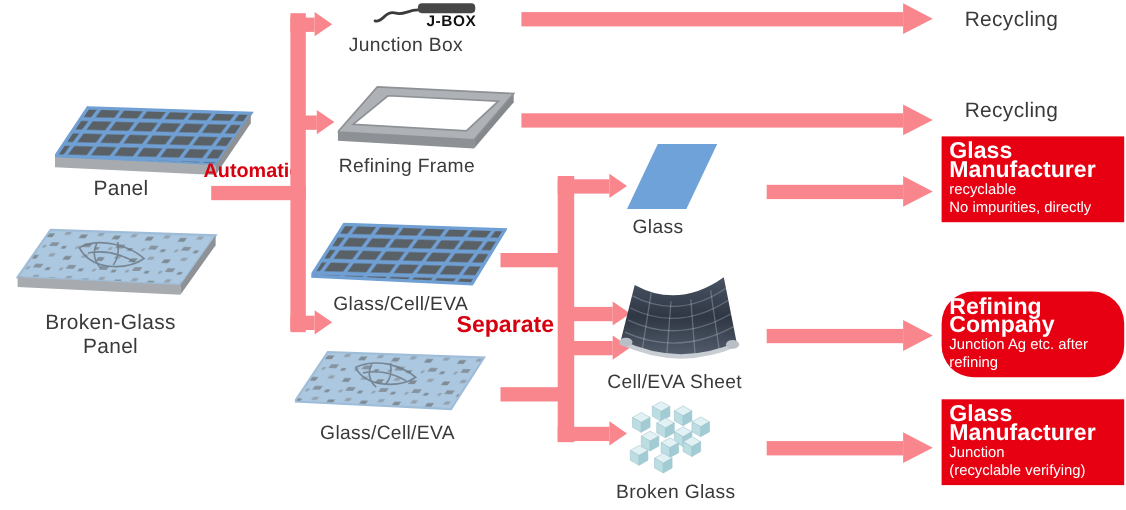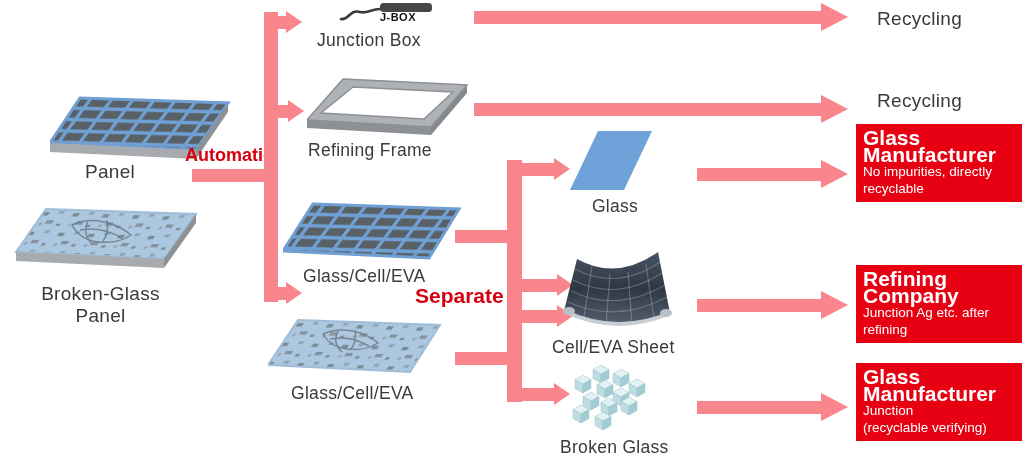--- a/index.html
+++ b/index.html
@@ -33,21 +33,21 @@
   .redbox{
     position:absolute;background:var(--boxred);color:#fff;
     padding:5px 7px;line-height:17px;width:166px;box-sizing:border-box;
   }
   .redbox .t{font-size:21px;font-weight:bold;display:block;}
   .redbox .s{font-size:13.5px;display:block;}
   .illu{position:absolute;}
   
   .jbox{position:absolute;left:338px;top:1px;width:98px;height:27px;}
   .jbox svg{position:absolute;left:0;top:0;}
-  .jbox-t{position:absolute;right:20px;top:10px;font-size:11px;font-weight:bold;color:#111;letter-spacing:.5px;}
+  .jbox-t{position:absolute;right:3px;top:10px;font-size:14px;font-weight:bold;color:#111;letter-spacing:.5px;}
 </style>
 </head>
 <body>
 
 <div id="stage">
 
   <div class="illu" style="left:50px;top:96px;">
     <svg width="185" height="72" viewBox="0 0 185 72">
       <defs>
         <pattern id="cellsA" width="21" height="11.5" patternUnits="userSpaceOnUse" patternTransform="rotate(1.5) skewX(-35)">
@@ -176,21 +176,21 @@
   <div class="harrow" style="left:507px;top:383px;width:63px;height:22px;">
       <div class="bar"></div>
       <div class="head-s"></div>
     </div>
 
   <div class="illu" style="left:570px;top:130px;">
     <svg width="84" height="62" viewBox="0 0 84 62">
       <polygon points="28,1 82,1 54,60 0,60" fill="#6fa2d8"></polygon>
     </svg>
   </div>
-  <div class="lbl" style="left:575px;top:196px;width:80px;text-align:center;">Glass</div>
+  <div class="lbl" style="left:575px;top:196px;width:80px;text-align:left;">Glass</div>
 
   <div class="illu" style="left:561px;top:247px;">
     <svg width="112" height="84" viewBox="0 0 112 84">
       <defs>
         <linearGradient id="shG" x1="0" y1="0" x2="0" y2="1">
           <stop offset="0" stop-color="#495363"></stop>
           <stop offset="0.5" stop-color="#2f3744"></stop>
           <stop offset="1" stop-color="#535d6c"></stop>
         </linearGradient>
       </defs>
@@ -252,25 +252,25 @@
   <div class="harrow" style="left:697px;top:393px;width:151px;height:28px;">
       <div class="bar"></div>
       <div class="head-l"></div>
     </div>
 
   <div class="lbl lbl-lg" style="left:877px;top:8px;">Recycling</div>
   <div class="lbl lbl-lg" style="left:877px;top:90px;">Recycling</div>
 
   <div class="redbox" style="left:856px;top:124px;">
     <span class="t">Glass Manufacturer</span>
+    <span class="s">recyclable</span>
     <span class="s">No impurities, directly</span>
-    <span class="s">recyclable</span>
-  </div>
-
-  <div class="redbox" style="left:856px;top:265px;">
+  </div>
+
+  <div class="redbox" style="left:856px;top:265px;border-radius:29px;">
     <span class="t">Refining Company</span>
     <span class="s">Junction Ag etc. after</span>
     <span class="s">refining</span>
   </div>
 
   <div class="redbox" style="left:856px;top:363px;">
     <span class="t">Glass Manufacturer</span>
     <span class="s">Junction</span>
     <span class="s">(recyclable verifying)</span>
   </div>

